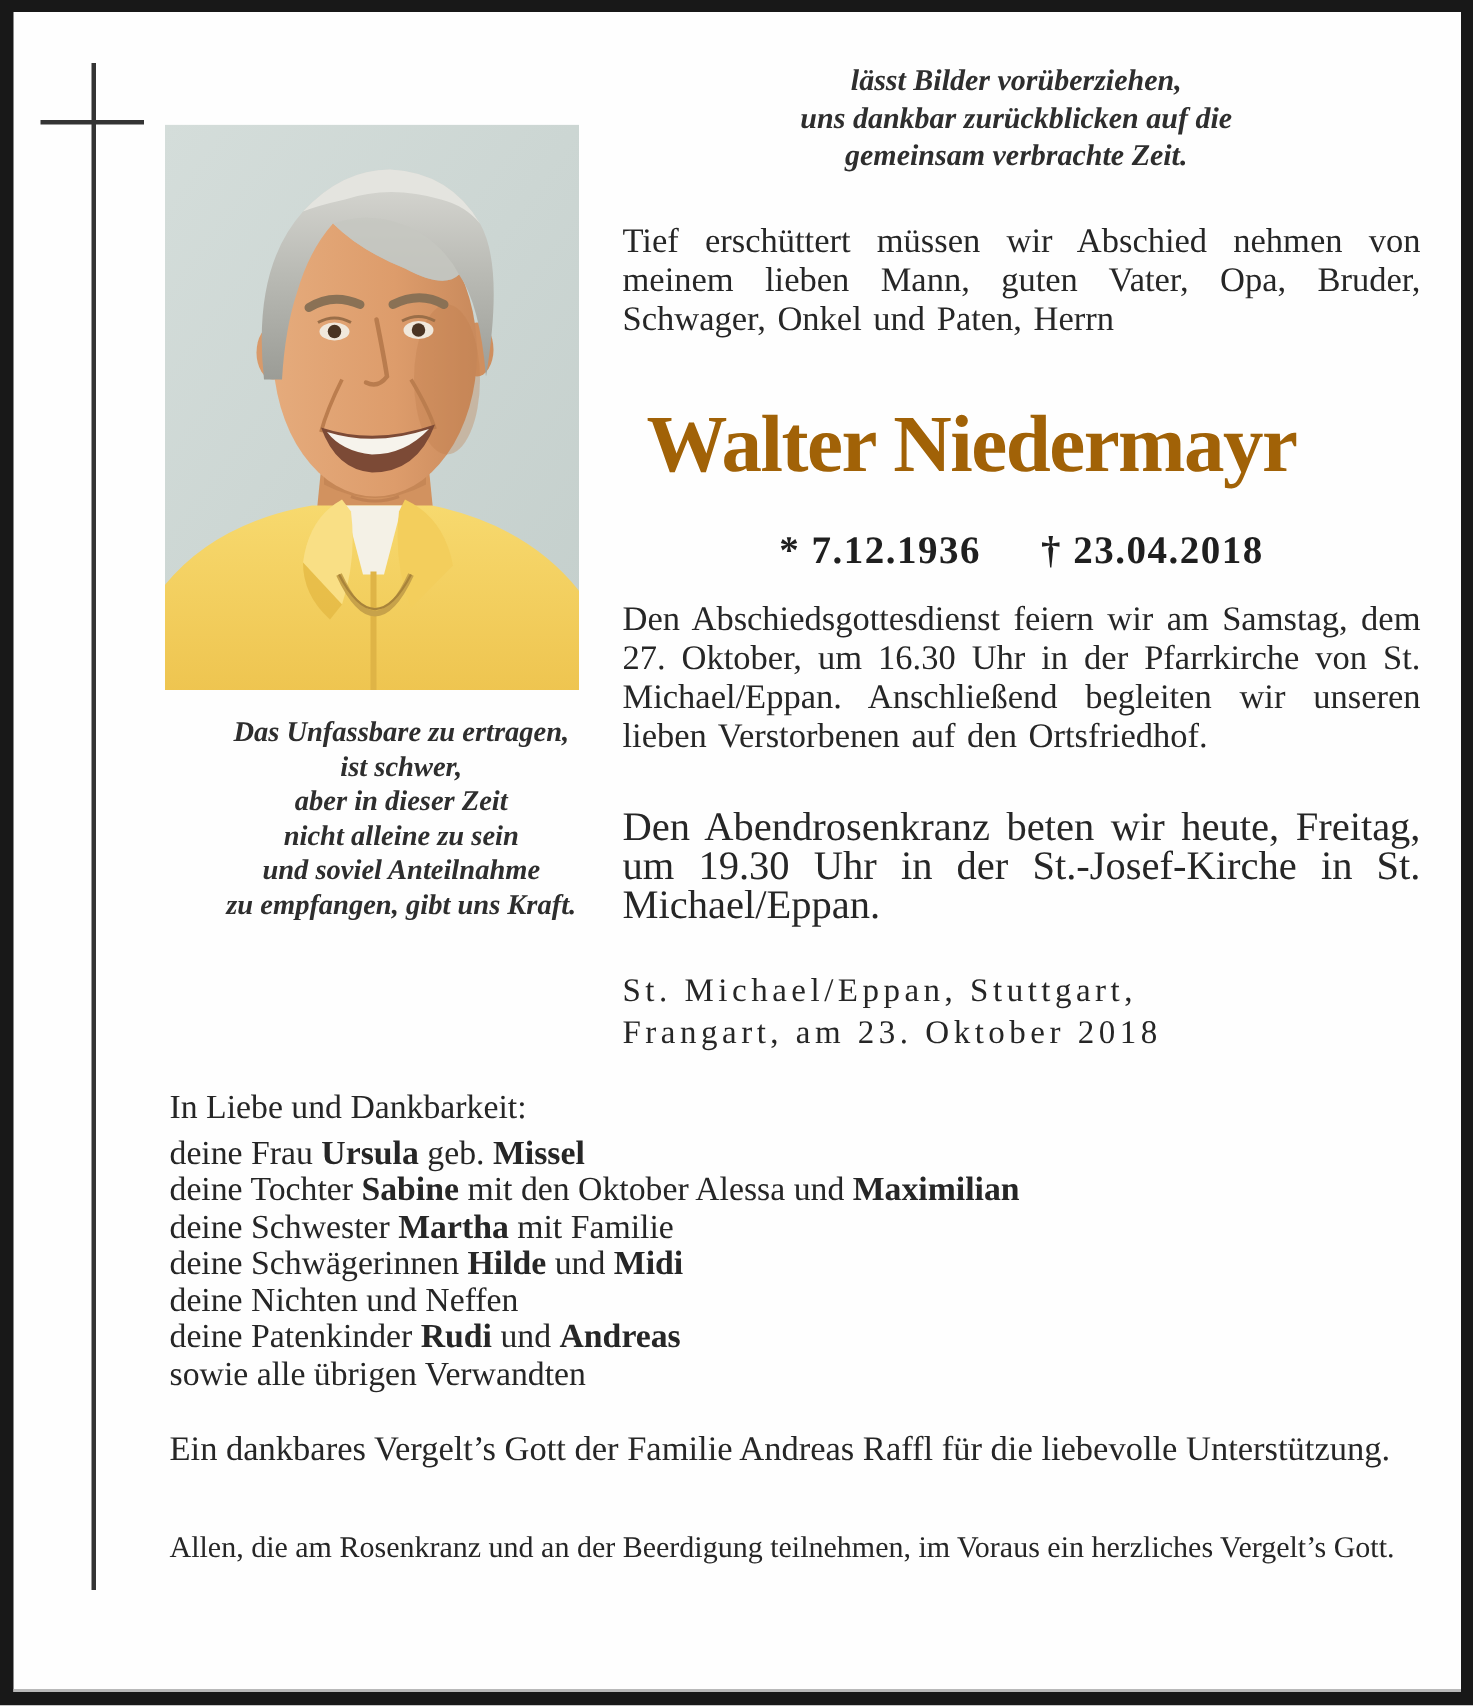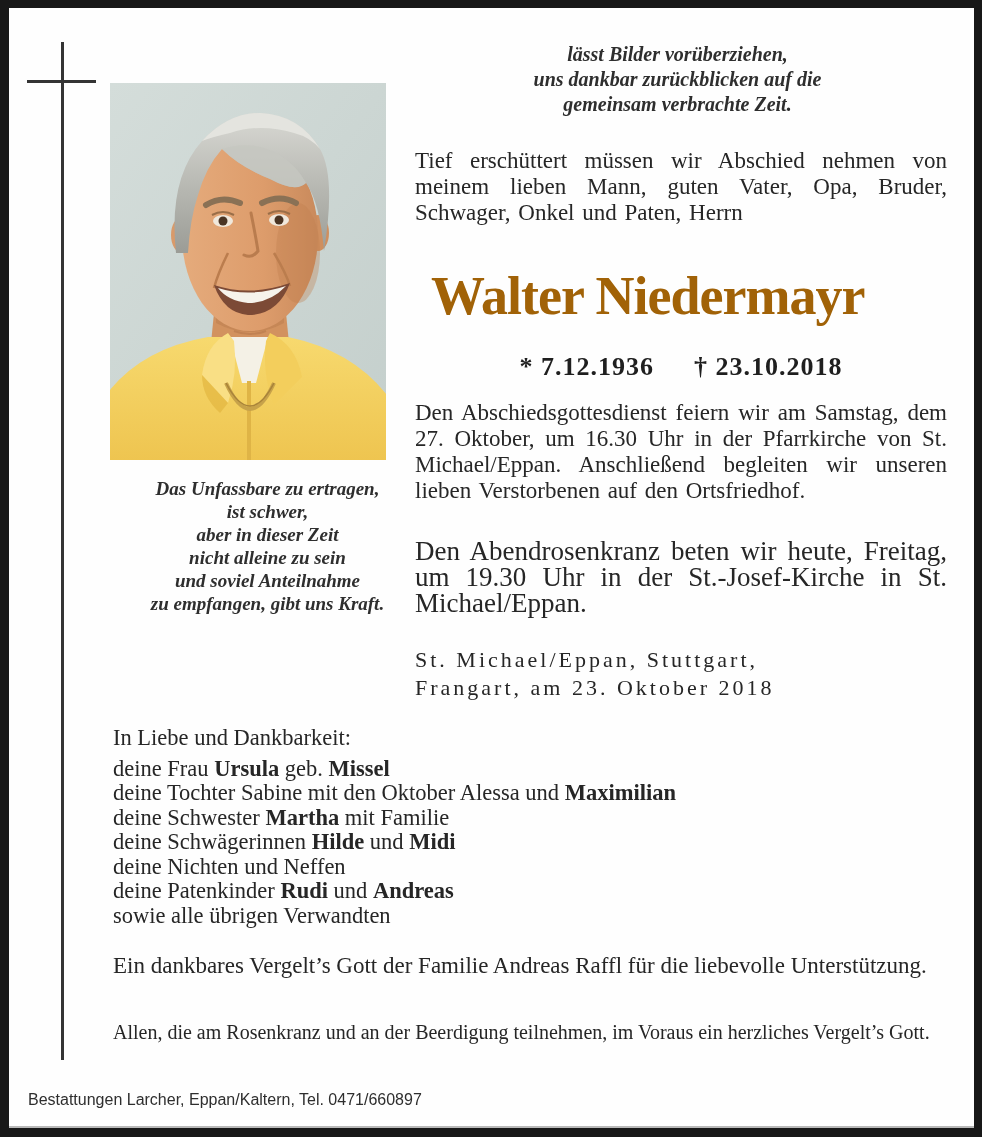--- a/index.html
+++ b/index.html
@@ -159,45 +159,44 @@
         <div>lässt Bilder vorüberziehen,</div>
         <div>uns dankbar zurückblicken auf die</div>
         <div>gemeinsam verbrachte Zeit.</div>
       </div>
 
     <p class="abs body-col intro justified">Tief erschüttert müssen wir Abschied nehmen von meinem lieben Mann, guten Vater, Opa, Bruder, Schwager, Onkel und Paten, Herrn</p>
 
     <h1 class="abs body-col name">Walter Niedermayr</h1>
 
     <div class="abs body-col dates">
-      <span class="birth">* 7.12.1936</span><span>† 23.10.2018</span>
+      <span class="birth">* 7.12.1936</span><span>† 23.04.2018</span>
     </div>
 
     <p class="abs body-col service justified">Den Abschiedsgottesdienst feiern wir am Samstag, dem 27. Oktober, um 16.30 Uhr in der Pfarrkirche von St. Michael/Eppan. Anschließend begleiten wir unseren lieben Verstorbenen auf den Ortsfriedhof.</p>
 
     <p class="abs body-col rosary justified">Den Abendrosenkranz beten wir heute, Freitag, um 19.30 Uhr in der St.-Josef-Kirche in St. Michael/Eppan.</p>
 
     <div class="abs body-col place">
         <div>St. Michael/Eppan, Stuttgart,</div>
         <div>Frangart, am 23. Oktober 2018</div>
       </div>
 
     <div class="abs mourners">
       <div class="heading">In Liebe und Dankbarkeit:</div>
       <div>
           <div><span>deine Frau </span><span style="font-weight: bold;">Ursula</span><span> geb. </span><span style="font-weight: bold;">Missel</span></div>
-          <div><span>deine Tochter </span><span style="font-weight: normal;">Sabine</span><span> mit den Oktober </span><span style="font-weight: normal;">Alessa</span><span> und </span><span style="font-weight: bold;">Maximilian</span></div>
+          <div><span>deine Tochter </span><span style="font-weight: bold;">Sabine</span><span> mit den Oktober </span><span style="font-weight: normal;">Alessa</span><span> und </span><span style="font-weight: bold;">Maximilian</span></div>
           <div><span>deine Schwester </span><span style="font-weight: bold;">Martha</span><span> mit Familie</span></div>
           <div><span>deine Schwägerinnen </span><span style="font-weight: bold;">Hilde</span><span> und </span><span style="font-weight: bold;">Midi</span></div>
           <div><span>deine Nichten und Neffen</span></div>
           <div><span>deine Patenkinder </span><span style="font-weight: bold;">Rudi</span><span> und </span><span style="font-weight: bold;">Andreas</span></div>
           <div><span>sowie alle übrigen Verwandten</span></div>
         </div>
     </div>
 
     <p class="abs thanks">Ein dankbares Vergelt’s Gott der Familie Andreas Raffl für die liebevolle Unterstützung.</p>
 
     <p class="abs attendance">Allen, die am Rosenkranz und an der Beerdigung teilnehmen, im Voraus ein herzliches Vergelt’s Gott.</p>
 
-    <div class="abs footer">Bestattungen Larcher, Eppan/Kaltern, Tel. 0471/660897</div>
 
   </div>
 </div>
 
 </body></html>

